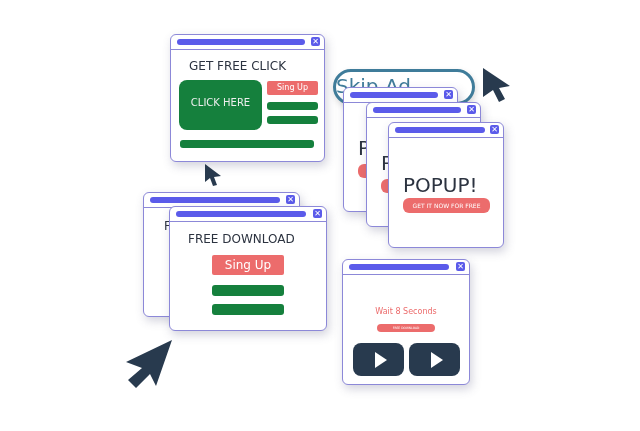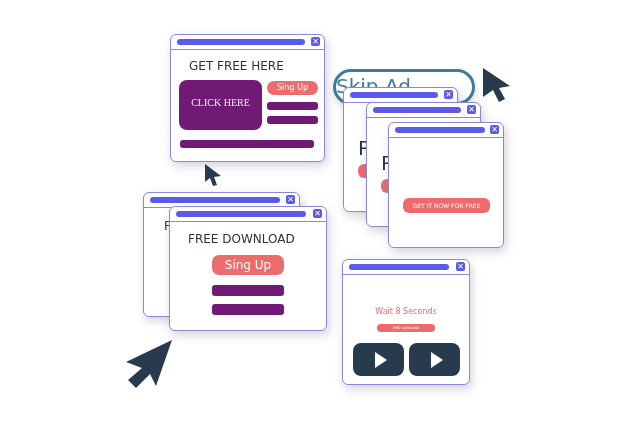--- a/index.html
+++ b/index.html
@@ -15,22 +15,22 @@
     position:absolute; left:0; right:0; top:0; height:14px; border-bottom:1px solid #8c88d8;
   }
   .titlebar .bar {
     position:absolute; left:6px; top:4px; height:6px; border-radius:3px; background:#5b5bea;
   }
   .titlebar .x {
     position:absolute; top:2px; width:9px; height:9px; background:#5b5bea; border-radius:2px;
     color:#fff; font-size:8px; line-height:9px; text-align:center; font-weight:bold;
   }
   .txt { position:absolute; color:#2c3340; white-space:nowrap; }
-  .red { position:absolute; background:#ec6c6c; color:#fff; border-radius:7px; text-align:center; white-space:nowrap; }
-  .gray { position:absolute; background:#701a75; border-radius:3px;font-family:Liberation Serif, serif; }
+  .red { position:absolute; background:#ec6c6c; color:#fff; border-radius:2px; text-align:center; white-space:nowrap; }
+  .gray { position:absolute; background:#15803d; border-radius:3px; }
   .cursor { position:absolute; }
   .skip {
     position:absolute; left:333px; top:37px; width:142px; height:36px; box-sizing:border-box;
     border:3.5px solid #3f7c9a; border-radius:20px; background:#fff;
     color:#3f7c9a; font-size:20px; line-height:29px; text-align:left;
     box-shadow: 1px 3px 6px rgba(0,0,0,0.15);
     margin-top: 32px;
   }
   .play {
     position:absolute; background:#283a4e; border-radius:8px;
@@ -41,21 +41,21 @@
   }
 </style>
 </head>
 <body>
 
 <div class="win" style="left:170px;top:34px;width:155px;height:128px;">
   <div class="titlebar">
     <div class="bar" style="width:128px;"></div>
     <div class="x" style="right:4px;">✕</div>
   </div>
-  <div class="txt" style="left:18px;top:24px;font-size:12px;">GET FREE HERE</div>
+  <div class="txt" style="left:18px;top:24px;font-size:12px;">GET FREE CLICK</div>
   <div class="gray" style="left:8px;top:45px;width:83px;height:50px;border-radius:8px;">
     <span style="position:absolute;left:0;right:0;top:17px;text-align:center;color:#eee;font-size:10px;">CLICK HERE</span>
   </div>
   <div class="red" style="left:96px;top:46px;width:51px;height:14px;font-size:8px;line-height:14px;">Sing Up</div>
   <div class="gray" style="left:96px;top:67px;width:51px;height:8px;"></div>
   <div class="gray" style="left:96px;top:81px;width:51px;height:8px;"></div>
   <div class="gray" style="left:9px;top:105px;width:134px;height:8px;"></div>
 </div>
 
 <svg class="cursor" style="left:203px;top:162px;" width="20" height="26" viewBox="0 0 20 26">
@@ -81,20 +81,21 @@
     <div class="x" style="right:4px;">✕</div>
   </div>
   <div class="txt" style="left:14px;top:48px;font-size:20px;">P</div>
   <div class="red" style="left:14px;top:76px;width:60px;height:14px;border-radius:6px;"></div>
 </div>
 <div class="win" style="left:388px;top:122px;width:116px;height:126px;">
   <div class="titlebar">
     <div class="bar" style="width:90px;"></div>
     <div class="x" style="right:4px;">✕</div>
   </div>
+  <div class="txt" style="left:14px;top:50px;font-size:20px;">POPUP!</div>
   <div class="red" style="left:14px;top:75px;width:87px;height:15px;font-size:6px;line-height:15px;border-radius:6px;">GET IT NOW FOR FREE</div>
 </div>
 
 <div class="win" style="left:143px;top:192px;width:157px;height:125px;">
   <div class="titlebar">
     <div class="bar" style="width:130px;"></div>
     <div class="x" style="right:4px;">✕</div>
   </div>
   <div class="txt" style="left:20px;top:26px;font-size:12px;">F</div>
 </div>

